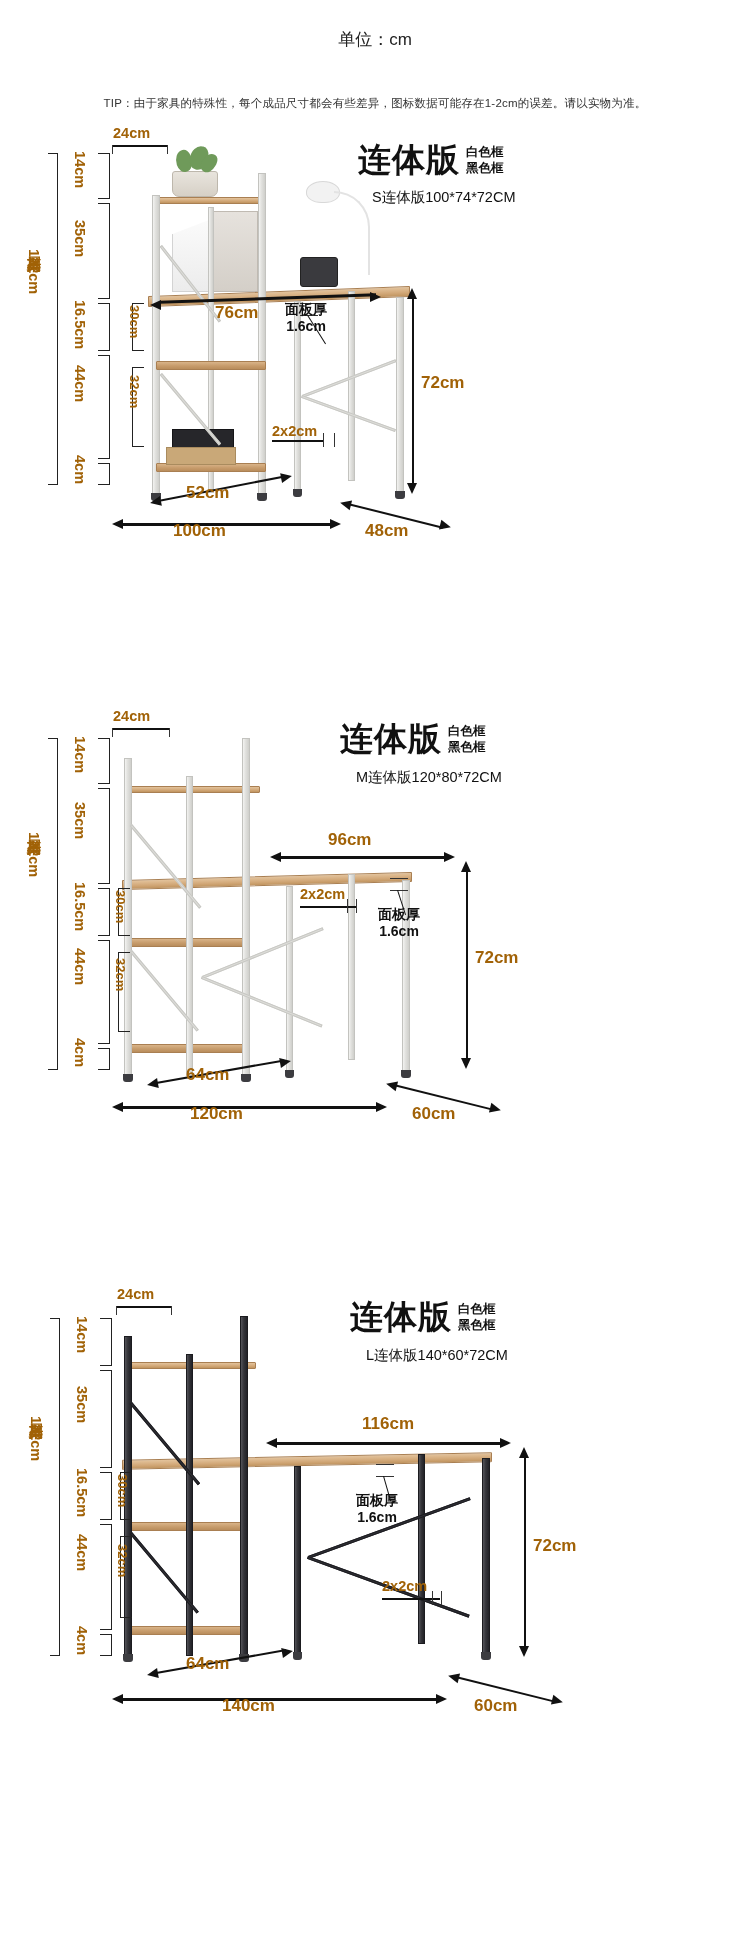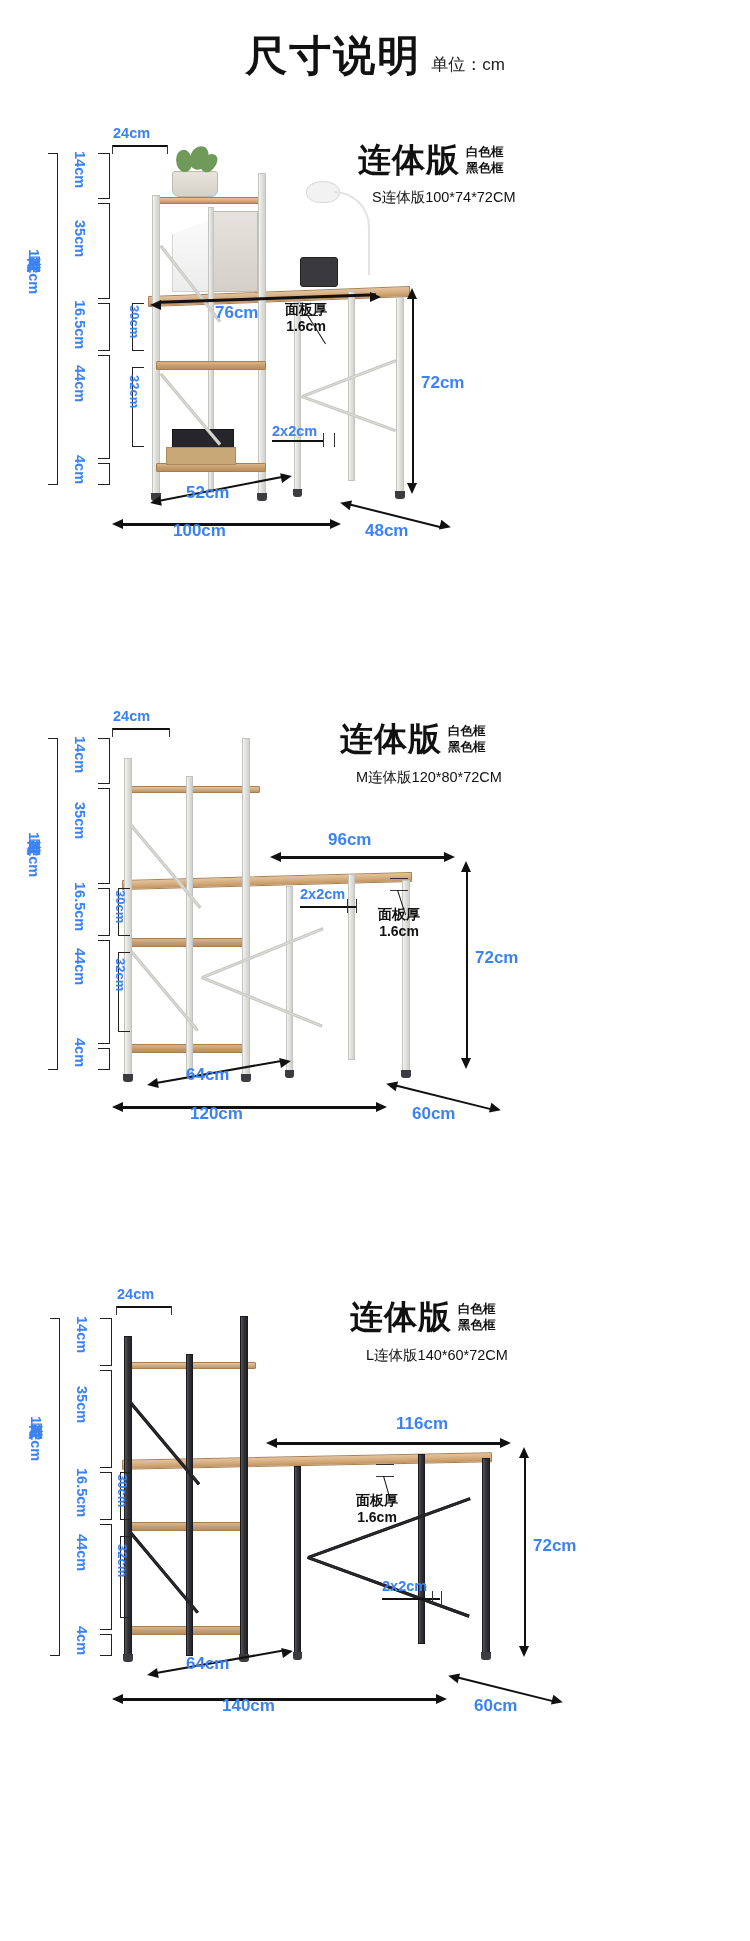--- a/index.html
+++ b/index.html
@@ -90,21 +90,21 @@
   
   .bracket {
     position: absolute; border: 1.4px solid #222; border-right: none;
     background: transparent;
   }
   .bracket-r {
     position: absolute; border: 1.4px solid #222; border-left: none;
     background: transparent;
   }
 
-  .dim-label { position: absolute; font-size: 14.5px; font-weight: bold; color: #3b82f6; white-space: nowrap; }
+  .dim-label { position: absolute; font-size: 14.5px; font-weight: bold; color: #a16207; white-space: nowrap; }
   .dim-label.sm { font-size: 13px; }
   .dim-label.lg { font-size: 17px; }
   .vtext { writing-mode: vertical-rl; text-orientation: mixed; }
   .note-label {
     position: absolute; font-size: 14px; font-weight: bold; color: #111;
     line-height: 1.18; text-align: center; white-space: nowrap;
   }
   .leader { position: absolute; background: #111; transform-origin: 0 0; height: 1.3px; }
   .plant-pot {
     position: absolute;
@@ -134,23 +134,23 @@
   .basket { position: absolute; background: #c9a878; border: 1px solid #a98b5e; }
   .foot { position: absolute; background: #3c3c40; border-radius: 0 0 3px 3px; }
 </style>
 </head>
 <body>
 
 <div class="page">
 
   <div class="header">
     <div class="title-row">
-      <span class="main-title">尺寸说明</span>
       <span class="unit-note">单位：cm</span>
     </div>
+    <div class="tip-line">TIP：由于家具的特殊性，每个成品尺寸都会有些差异，图标数据可能存在1-2cm的误差。请以实物为准。</div>
   </div>
 
   <div class="diagram d1">
 
     <div class="model-head" style="left:358px; top:18px;">
       <span class="model-name">连体版</span>
       <span class="frame-colors">
         <div>白色框</div>
         <div>黑色框</div>
       </span>
@@ -436,21 +436,21 @@
 
     <div class="bracket" style="left:120px; top:182px; width:12px; height:48px;"></div>
     <div class="dim-label sm vtext" style="left:115px; top:184px;">30cm</div>
 
     <div class="bracket" style="left:120px; top:246px; width:12px; height:82px;"></div>
     <div class="dim-label sm vtext" style="left:115px; top:254px;">32cm</div>
 
     <div class="dimline h-line" style="left:276px; top:152px; width:228px; height:2.6px;"></div>
     <div class="arrow arr-left" style="left:266px; top:148px;"></div>
     <div class="arrow arr-right" style="left:500px; top:148px;"></div>
-    <div class="dim-label lg" style="left:362px; top:124px;margin-left:34px;">116cm</div>
+    <div class="dim-label lg" style="left:362px; top:124px;">116cm</div>
 
     <div class="tick-h" style="left:376px; top:174px; width:18px;"></div>
     <div class="tick-h" style="left:376px; top:186px; width:18px;"></div>
     <div class="leader" style="left:384px; top:186px; width:26px; transform:rotate(74deg);"></div>
     <div class="note-label" style="left:356px; top:202px;">
       <div>面板厚</div>
       <div>1.6cm</div>
     </div>
 
     <div class="dim-label" style="left:382px; top:288px;">2x2cm</div>

